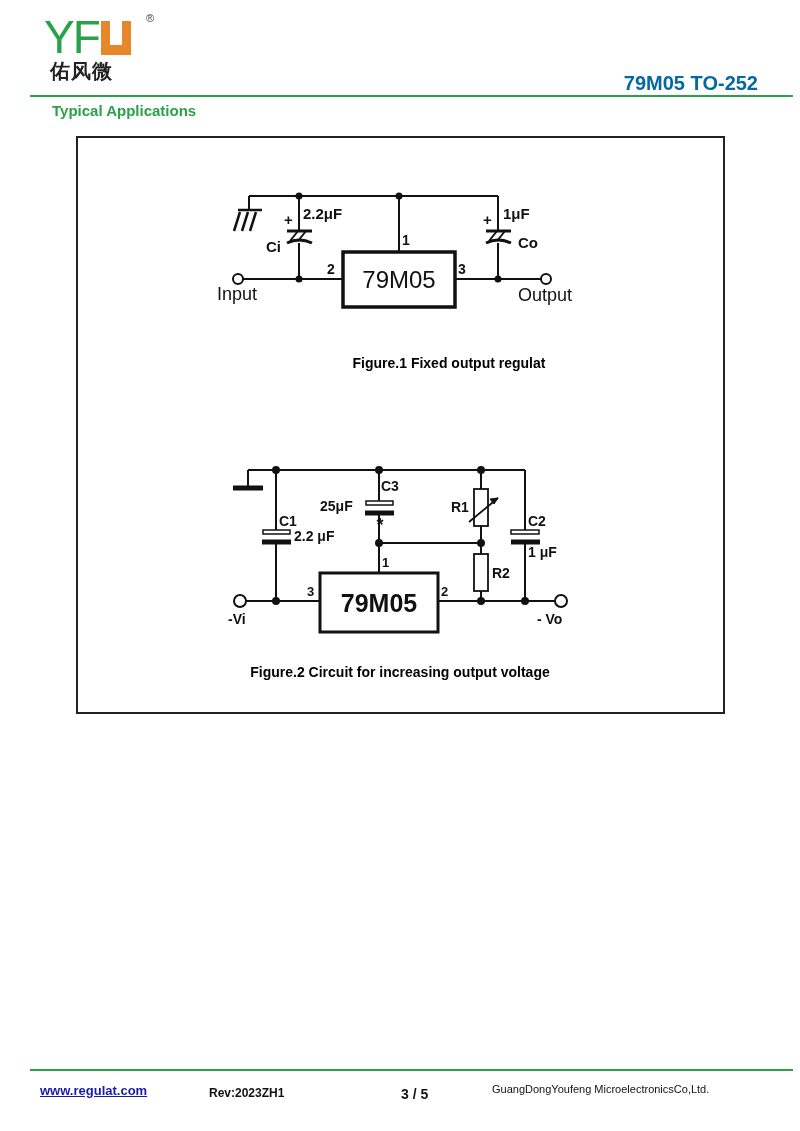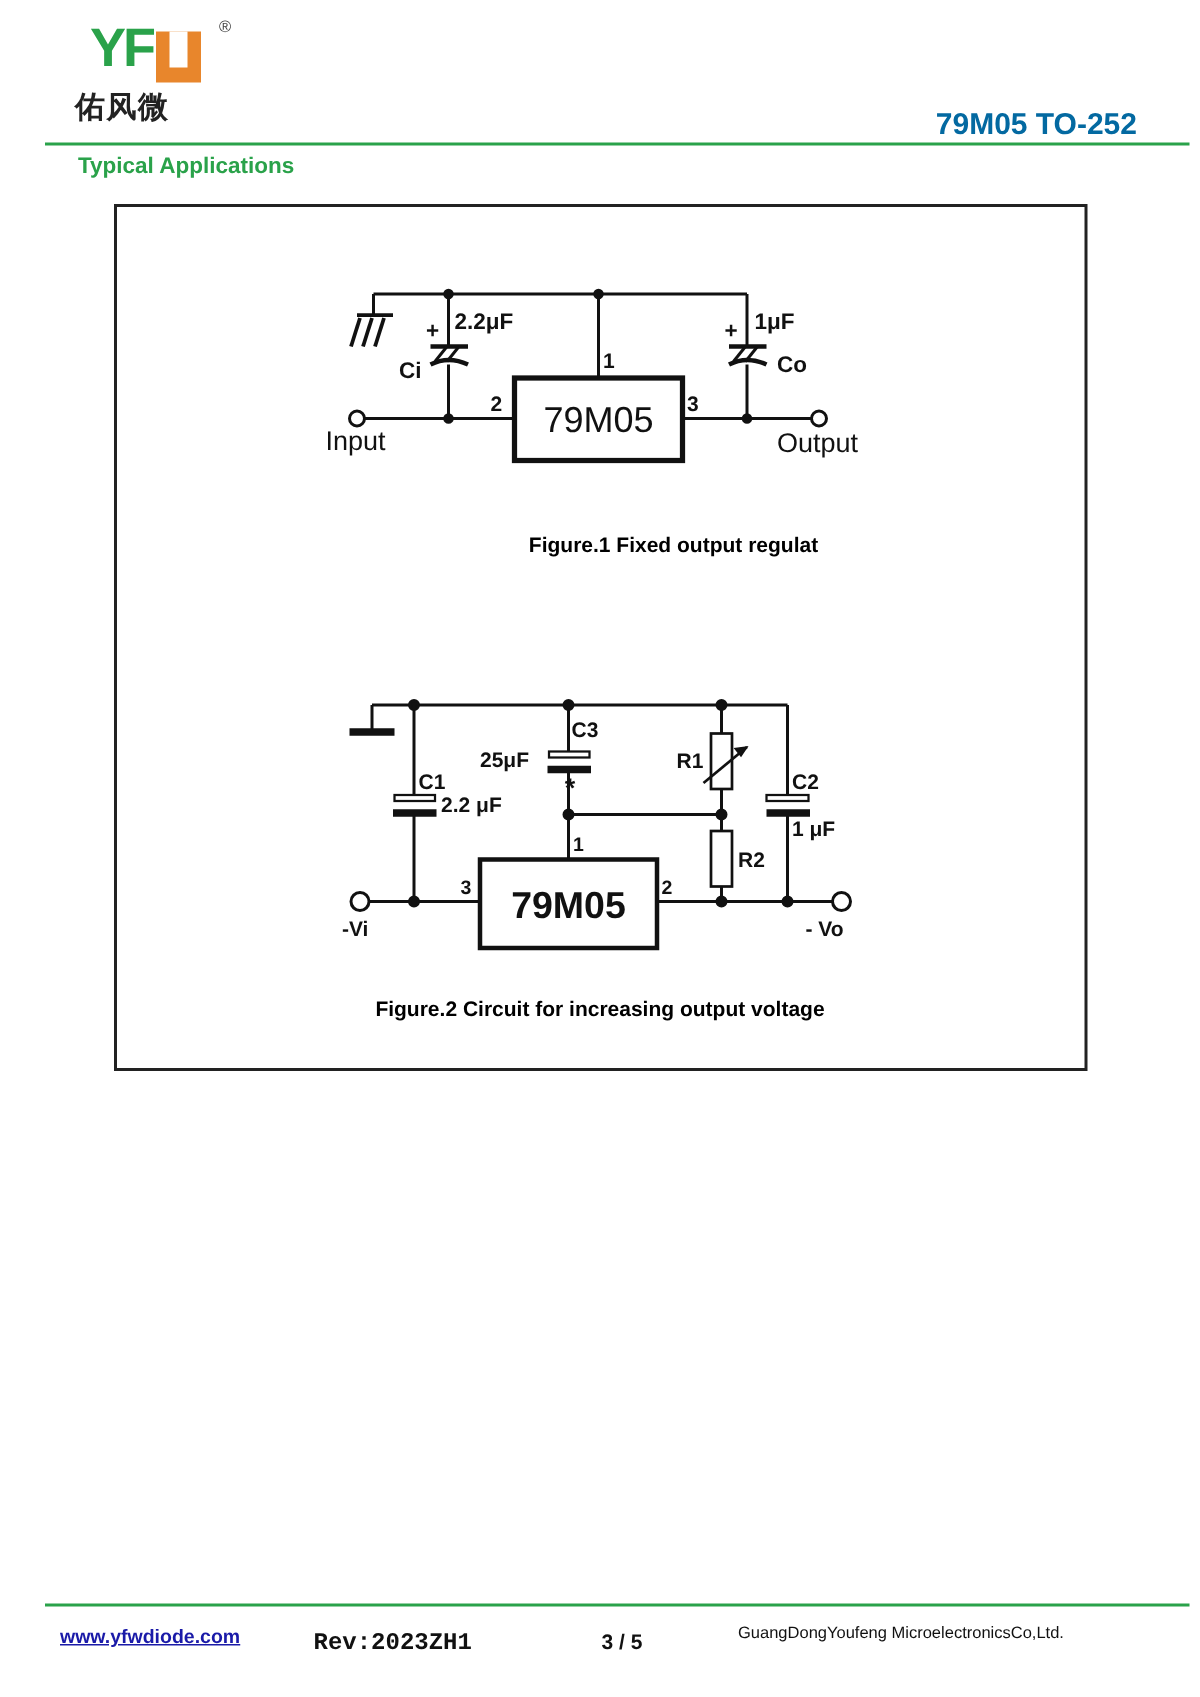--- a/index.html
+++ b/index.html
@@ -1,34 +1,34 @@
 <!DOCTYPE html>
 <html><head>
 <meta charset="utf-8">
 <style>
   html, body { margin: 0; padding: 0; background: #ffffff; }
   body { width: 800px; height: 1131px; position: relative; overflow: hidden;
          font-family: "Liberation Sans", sans-serif; color: #111; }
   .abs { position: absolute; }
-  #logo-latin { left: 60px; top: 14px; font-family: "Liberation Sans", sans-serif; font-weight: 700;
-                font-size: 36px; letter-spacing: -2px; line-height: 1; color: #2aa24a; }
+  #logo-latin { left: 44px; top: 14px; font-family: "Liberation Sans", sans-serif; font-weight: 400;
+                font-size: 46px; letter-spacing: -2px; line-height: 1; color: #2aa24a; }
   #logo-latin .u { display: inline-block; width: 30px; height: 34px; background: #e8862c;
                    position: relative; top: 1px; margin-left: 2px; vertical-align: top; margin-top: 6px; }
   #logo-latin .u::after { content: ""; position: absolute; left: 9px; top: 0; width: 12px; height: 24px; background: #fff; }
   #logo-reg { left: 146px; top: 12px; font-size: 11px; color: #444; }
   #logo-cn { left: 50px; top: 58px; font-size: 20px; font-weight: bold; color: #222; letter-spacing: 1px;
              font-family: "DejaVu Sans", sans-serif; }
   #doc-title { right: 42px; top: 72px; font-size: 20px; font-weight: bold; color: #0369a1; }
   .green-rule { left: 30px; width: 763px; height: 2px; background: #2aa24a; }
   #section-title { left: 52px; top: 102px; font-size: 15px; font-weight: bold; color: #2aa24a; }
   #figure-frame { left: 76px; top: 136px; width: 645px; height: 574px; border: 2px solid #222; }
   svg text { font-family: "Liberation Sans", sans-serif; }
   .caption { font-size: 14px; font-weight: bold; color: #111; white-space: nowrap; }
   #footer-link { left: 40px; top: 1083px; font-size: 13px; font-weight: bold; color: #1a1aa8; text-decoration: underline; }
-  #footer-rev { left: 209px; top: 1086px; font-size: 16px; font-weight: bold; font-family: Liberation Mono, monospace; }
+  #footer-rev { left: 209px; top: 1086px; font-size: 12px; font-weight: bold; }
   #footer-page { left: 401px; top: 1086px; font-size: 14px; font-weight: bold; }
   #footer-company { left: 492px; top: 1083px; font-size: 11px; font-weight: normal; }
 </style>
 </head>
 <body>
 
 <div id="logo-latin" class="abs"><span>YF</span><span class="u"></span></div>
 <div id="logo-reg" class="abs">®</div>
 <div id="logo-cn" class="abs">佑风微</div>
 <div id="doc-title" class="abs">79M05 TO-252</div>
@@ -159,16 +159,16 @@
     <text x="379" y="612" font-size="25" font-weight="bold" text-anchor="middle">79M05</text>
     <text x="228" y="624" font-size="14" font-weight="bold">-Vi</text>
     <text x="537" y="624" font-size="14" font-weight="bold">- Vo</text>
   </g>
 
   <text class="caption" x="449" y="368" text-anchor="middle">Figure.1 Fixed output regulat</text>
   <text class="caption" x="400" y="677" text-anchor="middle">Figure.2 Circuit for increasing output voltage</text>
 </svg>
 
 <div class="abs green-rule" style="top:1069px;"></div>
-<a id="footer-link" class="abs">www.yfwdiode.com</a>
+<a id="footer-link" class="abs">www.regulat.com</a>
 <div id="footer-rev" class="abs">Rev:2023ZH1</div>
 <div id="footer-page" class="abs">3 / 5</div>
 <div id="footer-company" class="abs">GuangDongYoufeng MicroelectronicsCo,Ltd.</div>
 
 </body></html>

